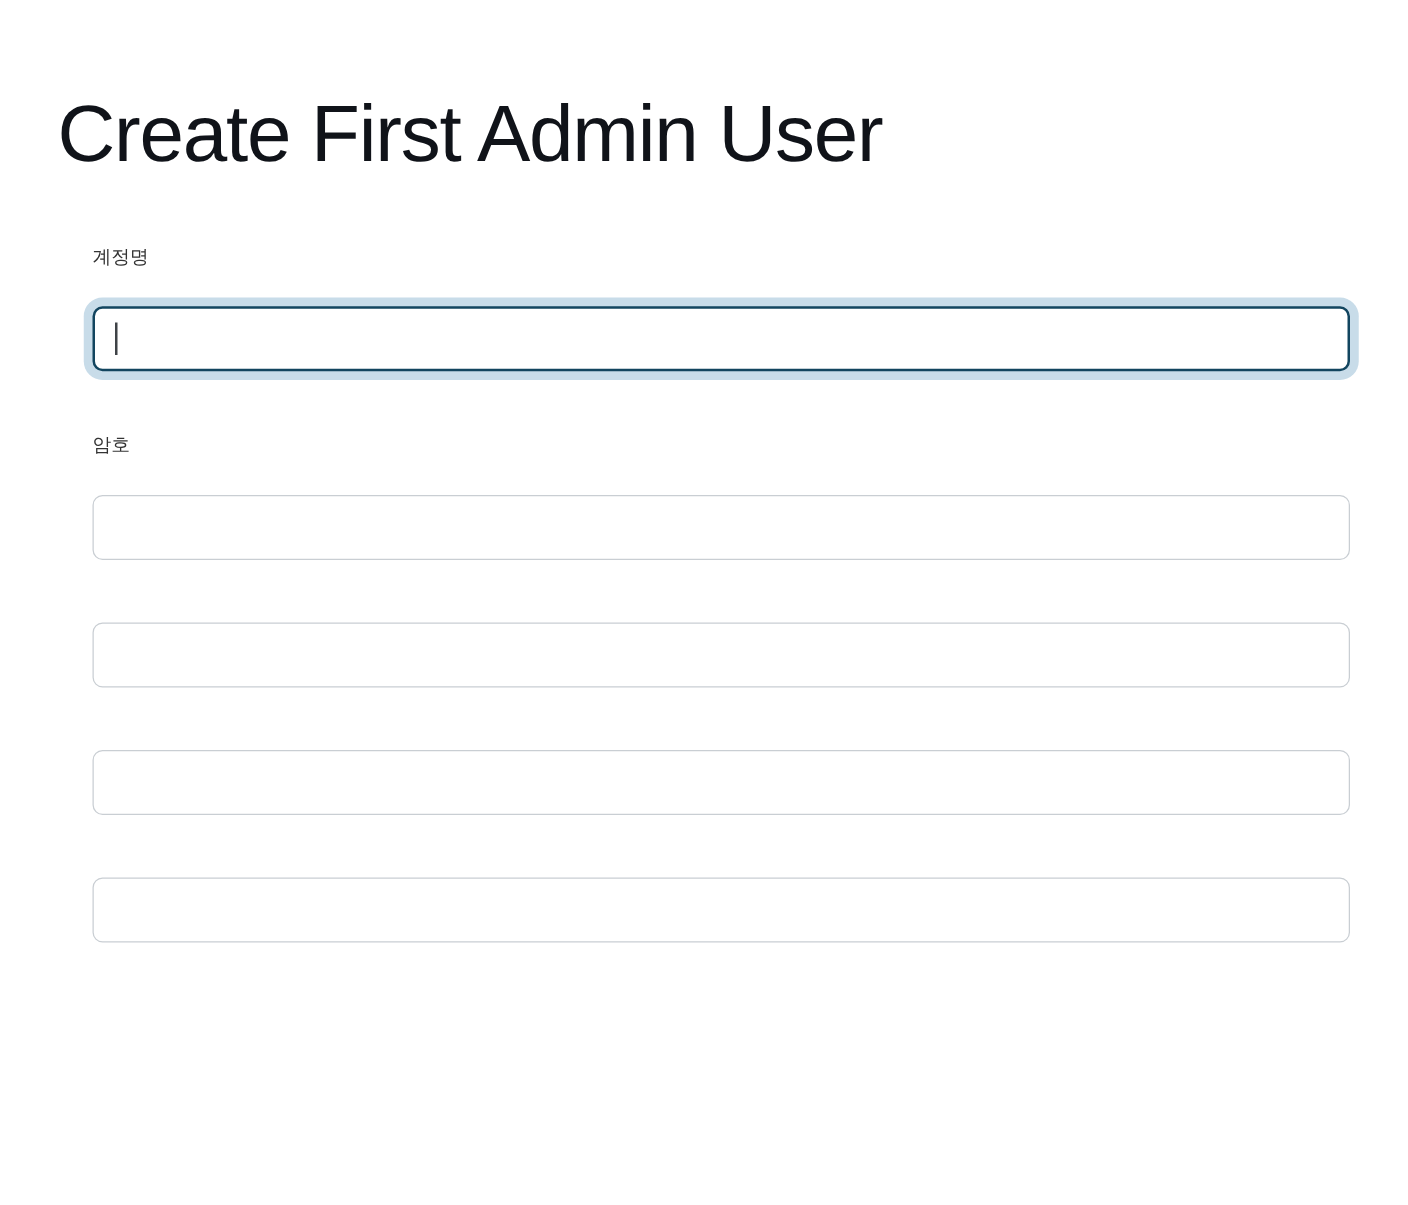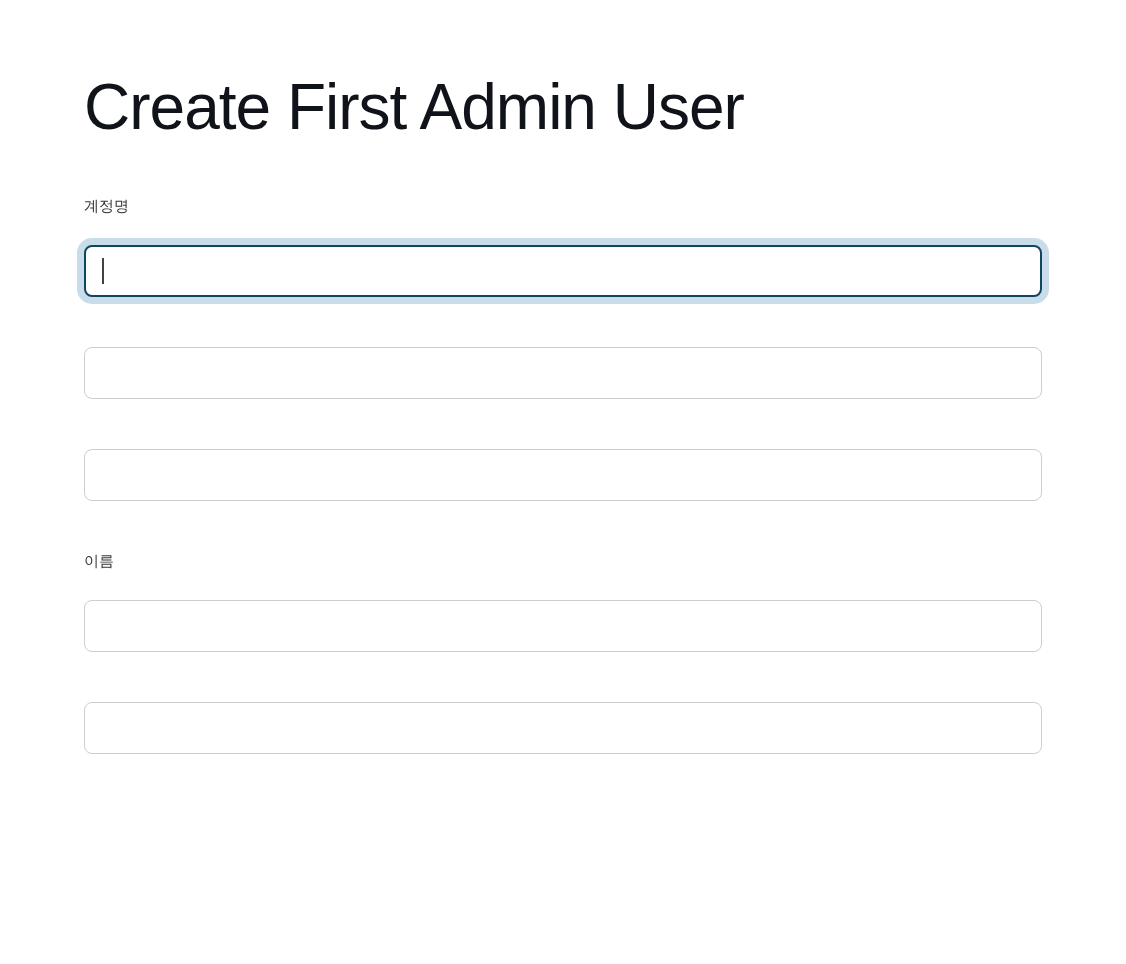--- a/index.html
+++ b/index.html
@@ -8,33 +8,34 @@
     padding: 0;
     background: #ffffff;
     font-family: "Liberation Sans", "DejaVu Sans", sans-serif;
   }
   body {
     width: 1126px;
     height: 964px;
     overflow: hidden;
   }
   .container {
-    padding: 0 84px;
+    padding: 0 46px;
   }
   h1.page-title {
     margin: 0 0 54px 0;
     padding-top: 72px;
     font-size: 64px;
     line-height: 70px;
     font-weight: 300;
     letter-spacing: -1px;
     color: #101319;
   }
   .form-group {
     margin-bottom: 50px;
+    margin-left: 28px;
   }
   .field-label {
     display: block;
     font-size: 15px;
     line-height: 20px;
     color: #333333;
     margin-bottom: 29px;
   }
   .text-input {
     position: relative;
@@ -76,33 +77,33 @@
 
     <div class="form-group">
       <label class="field-label">계정명</label>
       <div class="text-input focused">
         <span class="caret"></span>
         <span class="input-value"></span>
       </div>
     </div>
 
     <div class="form-group">
+      <label class="field-label">암호</label>
       <div class="text-input">
         <span class="input-value"></span>
       </div>
     </div>
 
     <div class="form-group">
       <div class="text-input">
         <span class="input-value"></span>
       </div>
     </div>
 
     <div class="form-group">
-      <label class="field-label">이름</label>
       <div class="text-input">
         <span class="input-value"></span>
       </div>
     </div>
 
     <div class="form-group">
       <div class="text-input">
         <span class="input-value"></span>
       </div>
     </div>

